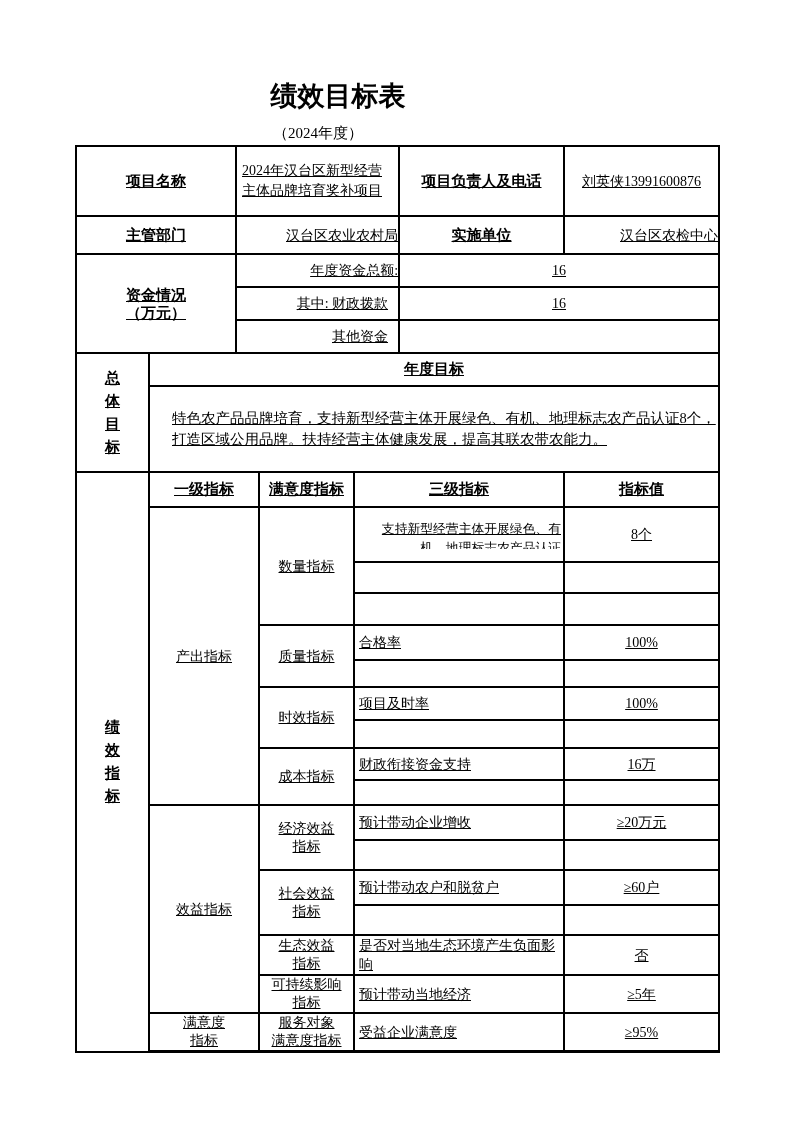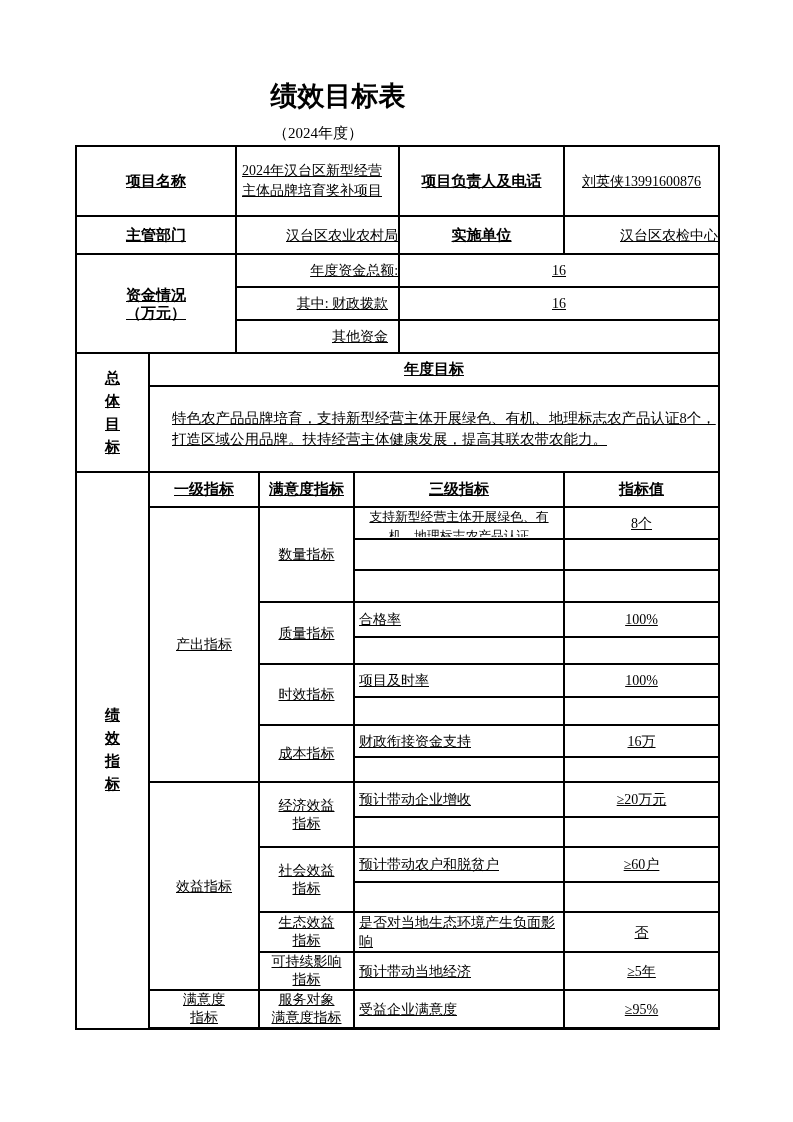--- a/index.html
+++ b/index.html
@@ -32,21 +32,21 @@
   td.right{text-align:right;padding-right:10px;}
   td.ind{text-align:left;padding:0 4px;}
   .pre{white-space:pre-line;line-height:18px;}
   .vstack{
     width:16px;margin:0 auto;line-height:23px;word-break:break-all;
     font-weight:bold;font-size:15px;text-align:center;white-space:normal;
   }
   td.projname{text-align:left;padding:8px 5px;line-height:20px;}
   td.goalcell{text-align:left;vertical-align:middle;padding:0 22px;}
   .goaltext{width:552px;font-size:14.5px;line-height:21px;text-align:left;}
-  td.clipcell{vertical-align:top;text-align:center;padding:0 2px;margin-left:15px;}
+  td.clipcell{vertical-align:top;text-align:right;padding:12px 2px;margin-left:15px;}
   .clipbox{height:29px;overflow:hidden;line-height:19px;font-size:12.8px;}
 </style>
 </head>
 <body>
 
 <div class="doc-title">绩效目标表</div>
 <div class="doc-subtitle">（2024年度）</div>
 
 <table class="perf">
   <colgroup>

